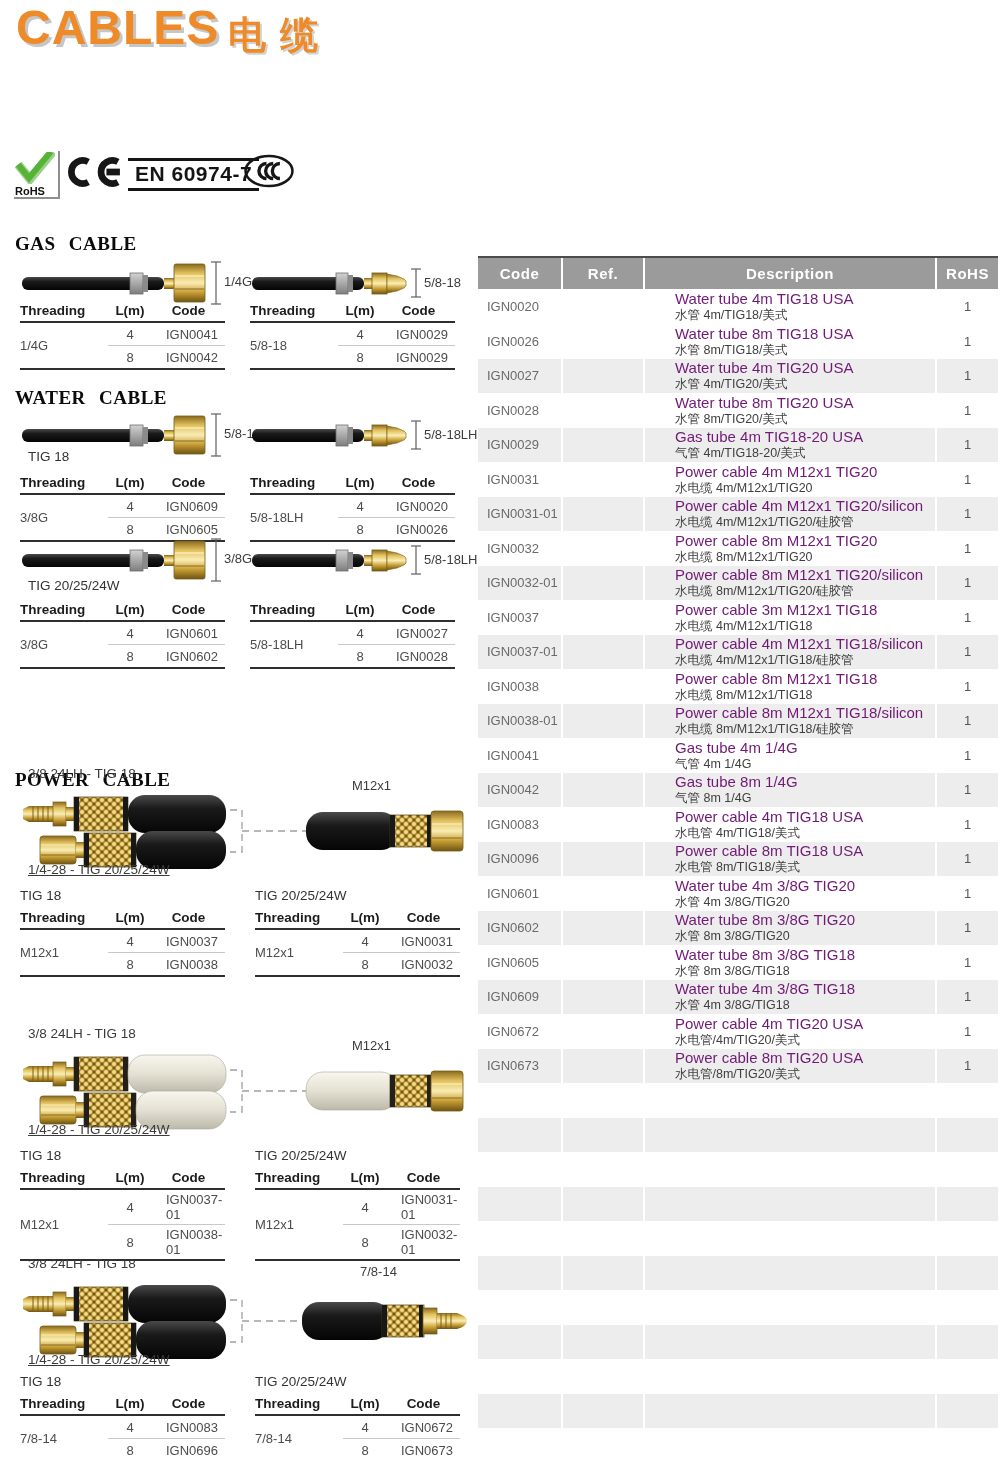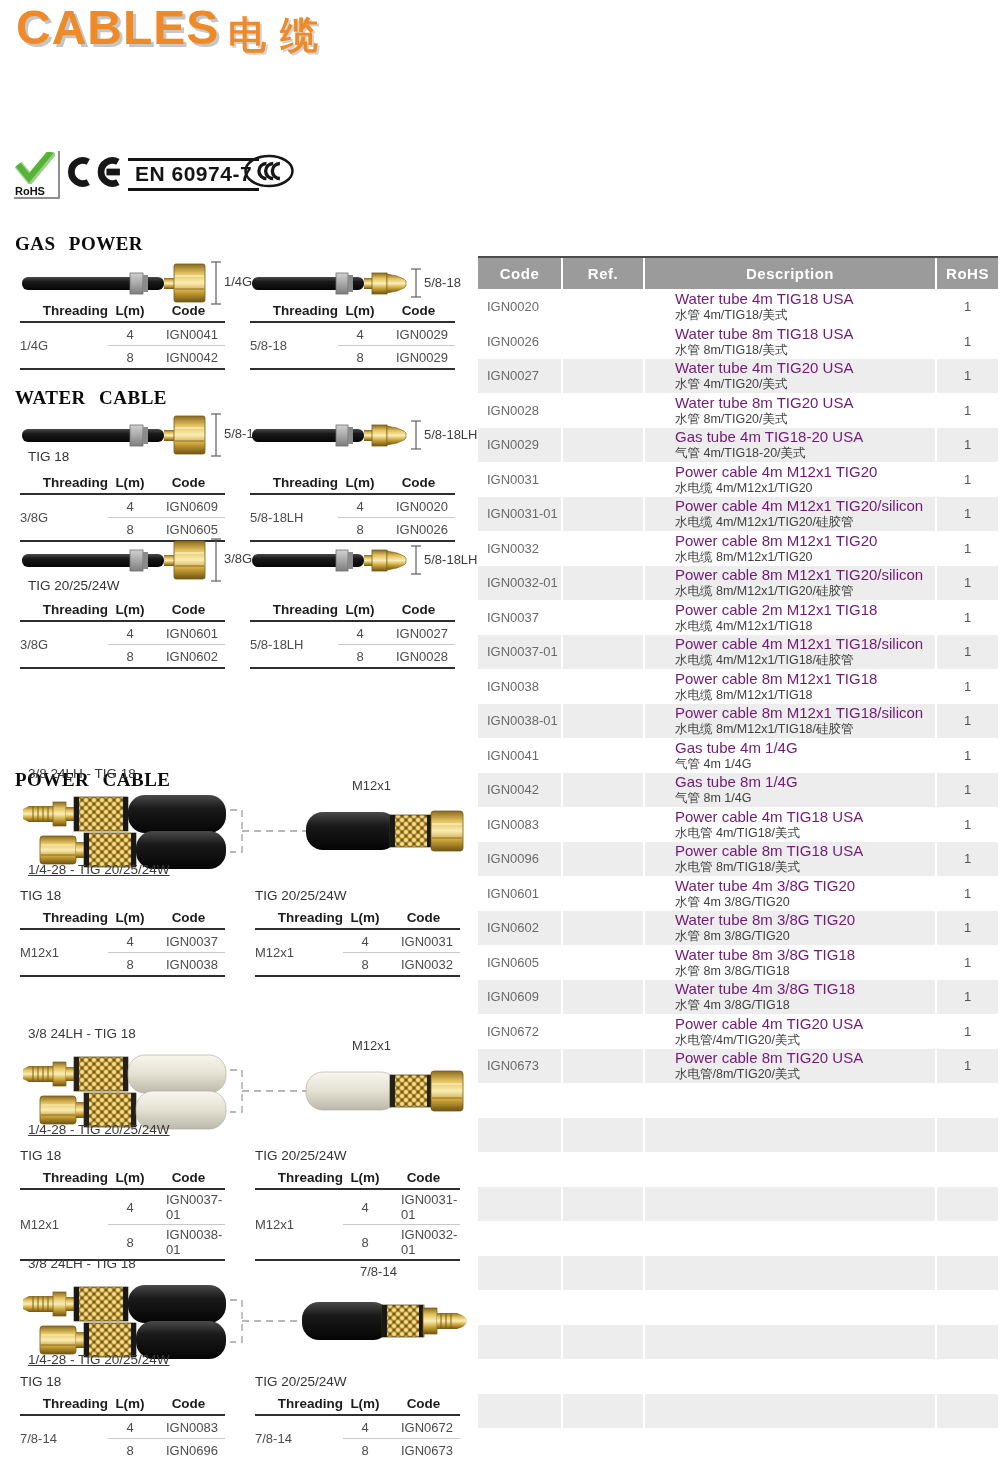--- a/index.html
+++ b/index.html
@@ -39,21 +39,21 @@
   .pc-top-label{position:absolute;left:8px;top:0;font-size:13.5px;color:#3a3a3a;white-space:nowrap;}
   .pc-bottom-label{position:absolute;left:8px;top:96px;font-size:13.5px;color:#3a3a3a;white-space:nowrap;text-decoration:underline;}
   .pc-right-label{position:absolute;left:332px;top:12px;font-size:13px;color:#3c3c3c;white-space:nowrap;z-index:2;}
   .pc-caption{position:absolute;top:122px;font-size:13.5px;color:#333;white-space:nowrap;}
   .mini-wrap{position:absolute;width:205px;}
 
   
   table.mini{border-collapse:collapse;width:205px;border-bottom:2px solid #2e2e2e;}
   .mini th{font-size:13.5px;color:#1c1c1c;font-weight:bold;padding:2px 0 3px;
            border-bottom:2px solid #2e2e2e;}
-  .mini th.c1{text-align:right;width:88px;}
+  .mini th.c1{text-align:left;width:88px;}
   .mini th.c2{text-align:center;width:44px;}
   .mini th.c3{text-align:center;}
   .mini td{font-size:13px;color:#4c4c4c;padding:2px 0;height:18px;vertical-align:middle;}
   .mini td.thr{text-align:left;}
   .mini td.len{text-align:center;}
   .mini td.code{text-align:left;padding-left:14px;}
   .mini tbody tr:first-child td.sep{border-bottom:1px solid #c9c9c9;}
 
   
   .parts-wrap{position:absolute;left:478px;top:256px;width:521px;height:1204px;overflow:hidden;}
@@ -137,21 +137,21 @@
   <div class="en-std">EN 60974-7</div>
   <div class="ccc">
     <svg width="52" height="36" viewBox="0 0 62 42">
       <ellipse cx="31" cy="21" rx="28" ry="18" fill="none" stroke="#161616" stroke-width="3"></ellipse>
       <path d="M28 12 A 9 9 0 1 0 28 30" fill="none" stroke="#161616" stroke-width="4"></path>
       <path d="M36 12 A 9 9 0 1 0 36 30" fill="none" stroke="#161616" stroke-width="4"></path>
       <path d="M44 12 A 9 9 0 1 0 44 30" fill="none" stroke="#161616" stroke-width="4"></path>
     </svg>
   </div>
 
-  <div class="sec-title" style="top:233px">GAS POWER</div>
+  <div class="sec-title" style="top:233px">GAS CABLE</div>
 
   <div class="cable-block" style="left:20px;top:257px">
     <svg class="cimg" width="230" height="52" viewBox="0 0 230 52">
       <rect x="2" y="20" width="142" height="13" rx="6" fill="url(#cblBlack)"></rect>
       <rect x="110" y="16" width="13" height="21" fill="url(#steel)" stroke="#6d6d6d" stroke-width="0.8"></rect>
       <rect x="123" y="18" width="5" height="17" fill="#8b8b8b"></rect>
       <rect x="144" y="21" width="10" height="11" fill="url(#brass)"></rect>
       <rect x="154" y="7" width="31" height="38" rx="2" fill="url(#brass)" stroke="#7a5c16" stroke-width="0.8"></rect>
       <line x1="155" y1="19" x2="184" y2="19" stroke="#fff6cf" stroke-width="1.4" opacity="0.8"></line>
       <line x1="155" y1="32" x2="184" y2="32" stroke="#8a6a1e" stroke-width="1"></line>
@@ -750,21 +750,21 @@
             <td class="desc">
               <div class="en">Power cable 8m M12x1 TIG20/silicon</div>
               <div class="zh">水电缆 8m/M12x1/TIG20/硅胶管</div>
             </td>
             <td class="pack">1</td>
           </tr>
           <tr class="odd">
             <td class="code">IGN0037</td>
             <td class="ref"></td>
             <td class="desc">
-              <div class="en">Power cable 2m M12x1 TIG18</div>
+              <div class="en">Power cable 3m M12x1 TIG18</div>
               <div class="zh">水电缆 4m/M12x1/TIG18</div>
             </td>
             <td class="pack">1</td>
           </tr>
           <tr class="even">
             <td class="code">IGN0037-01</td>
             <td class="ref"></td>
             <td class="desc">
               <div class="en">Power cable 4m M12x1 TIG18/silicon</div>
               <div class="zh">水电缆 4m/M12x1/TIG18/硅胶管</div>

